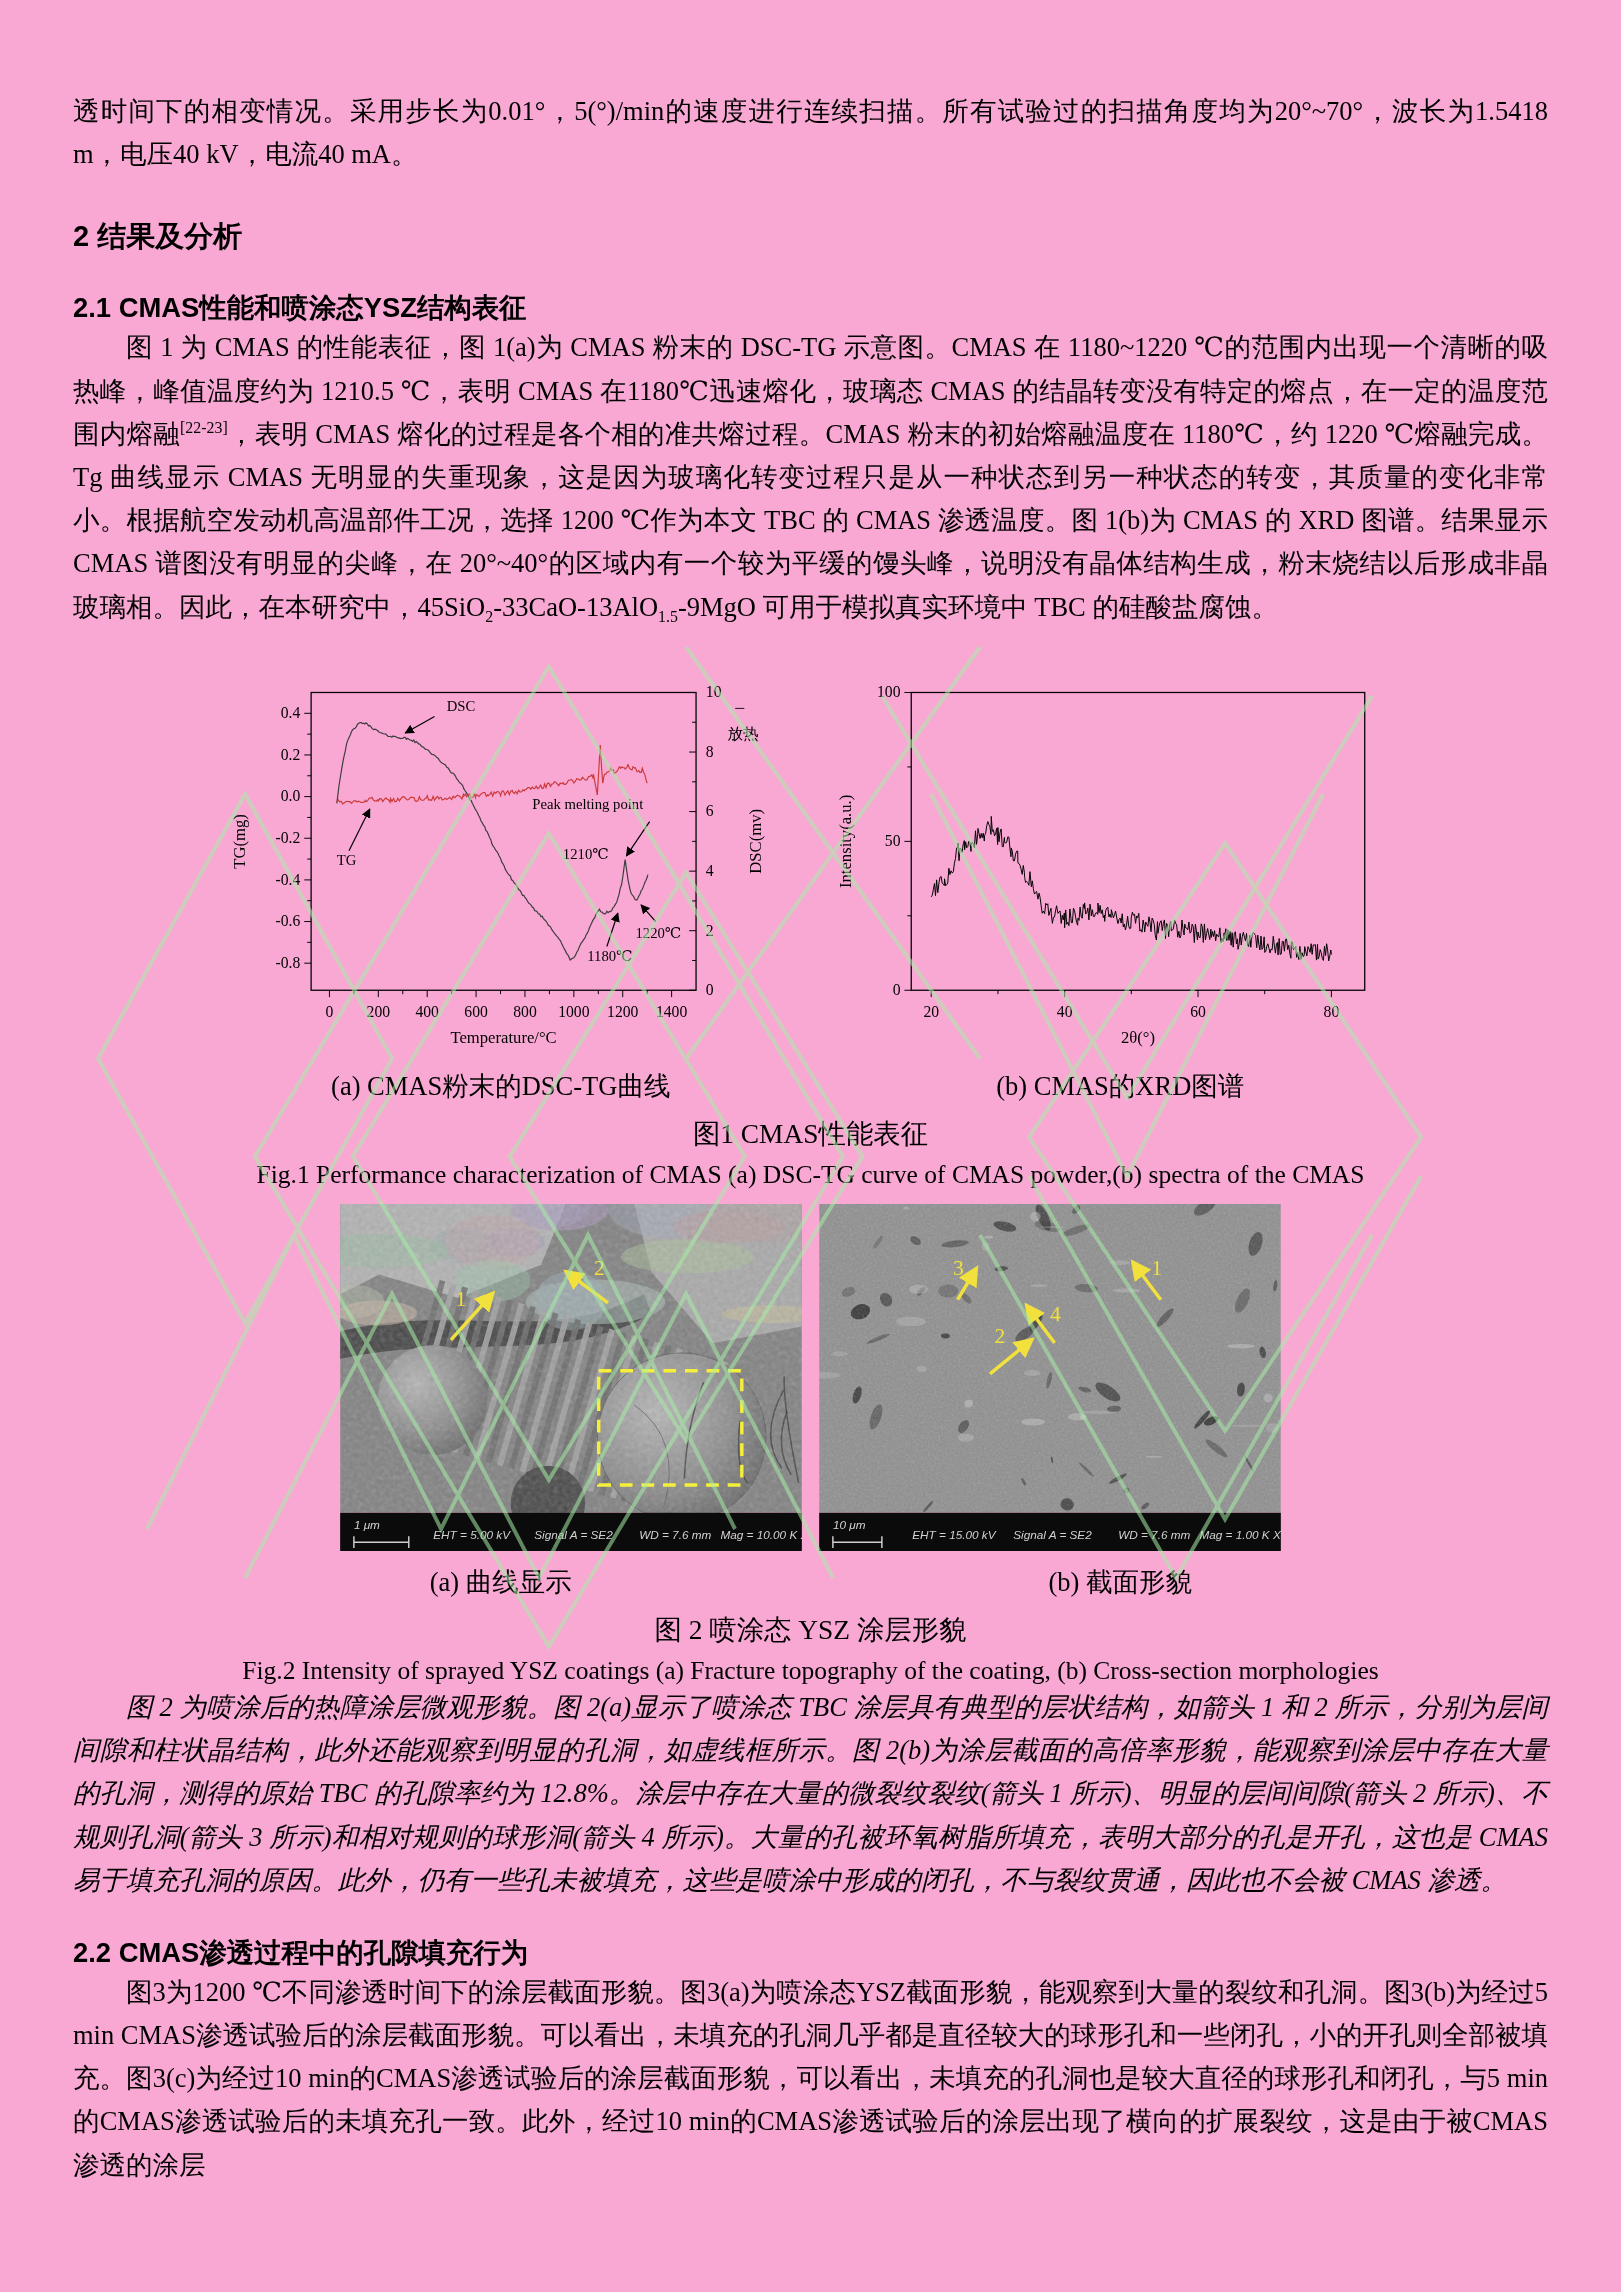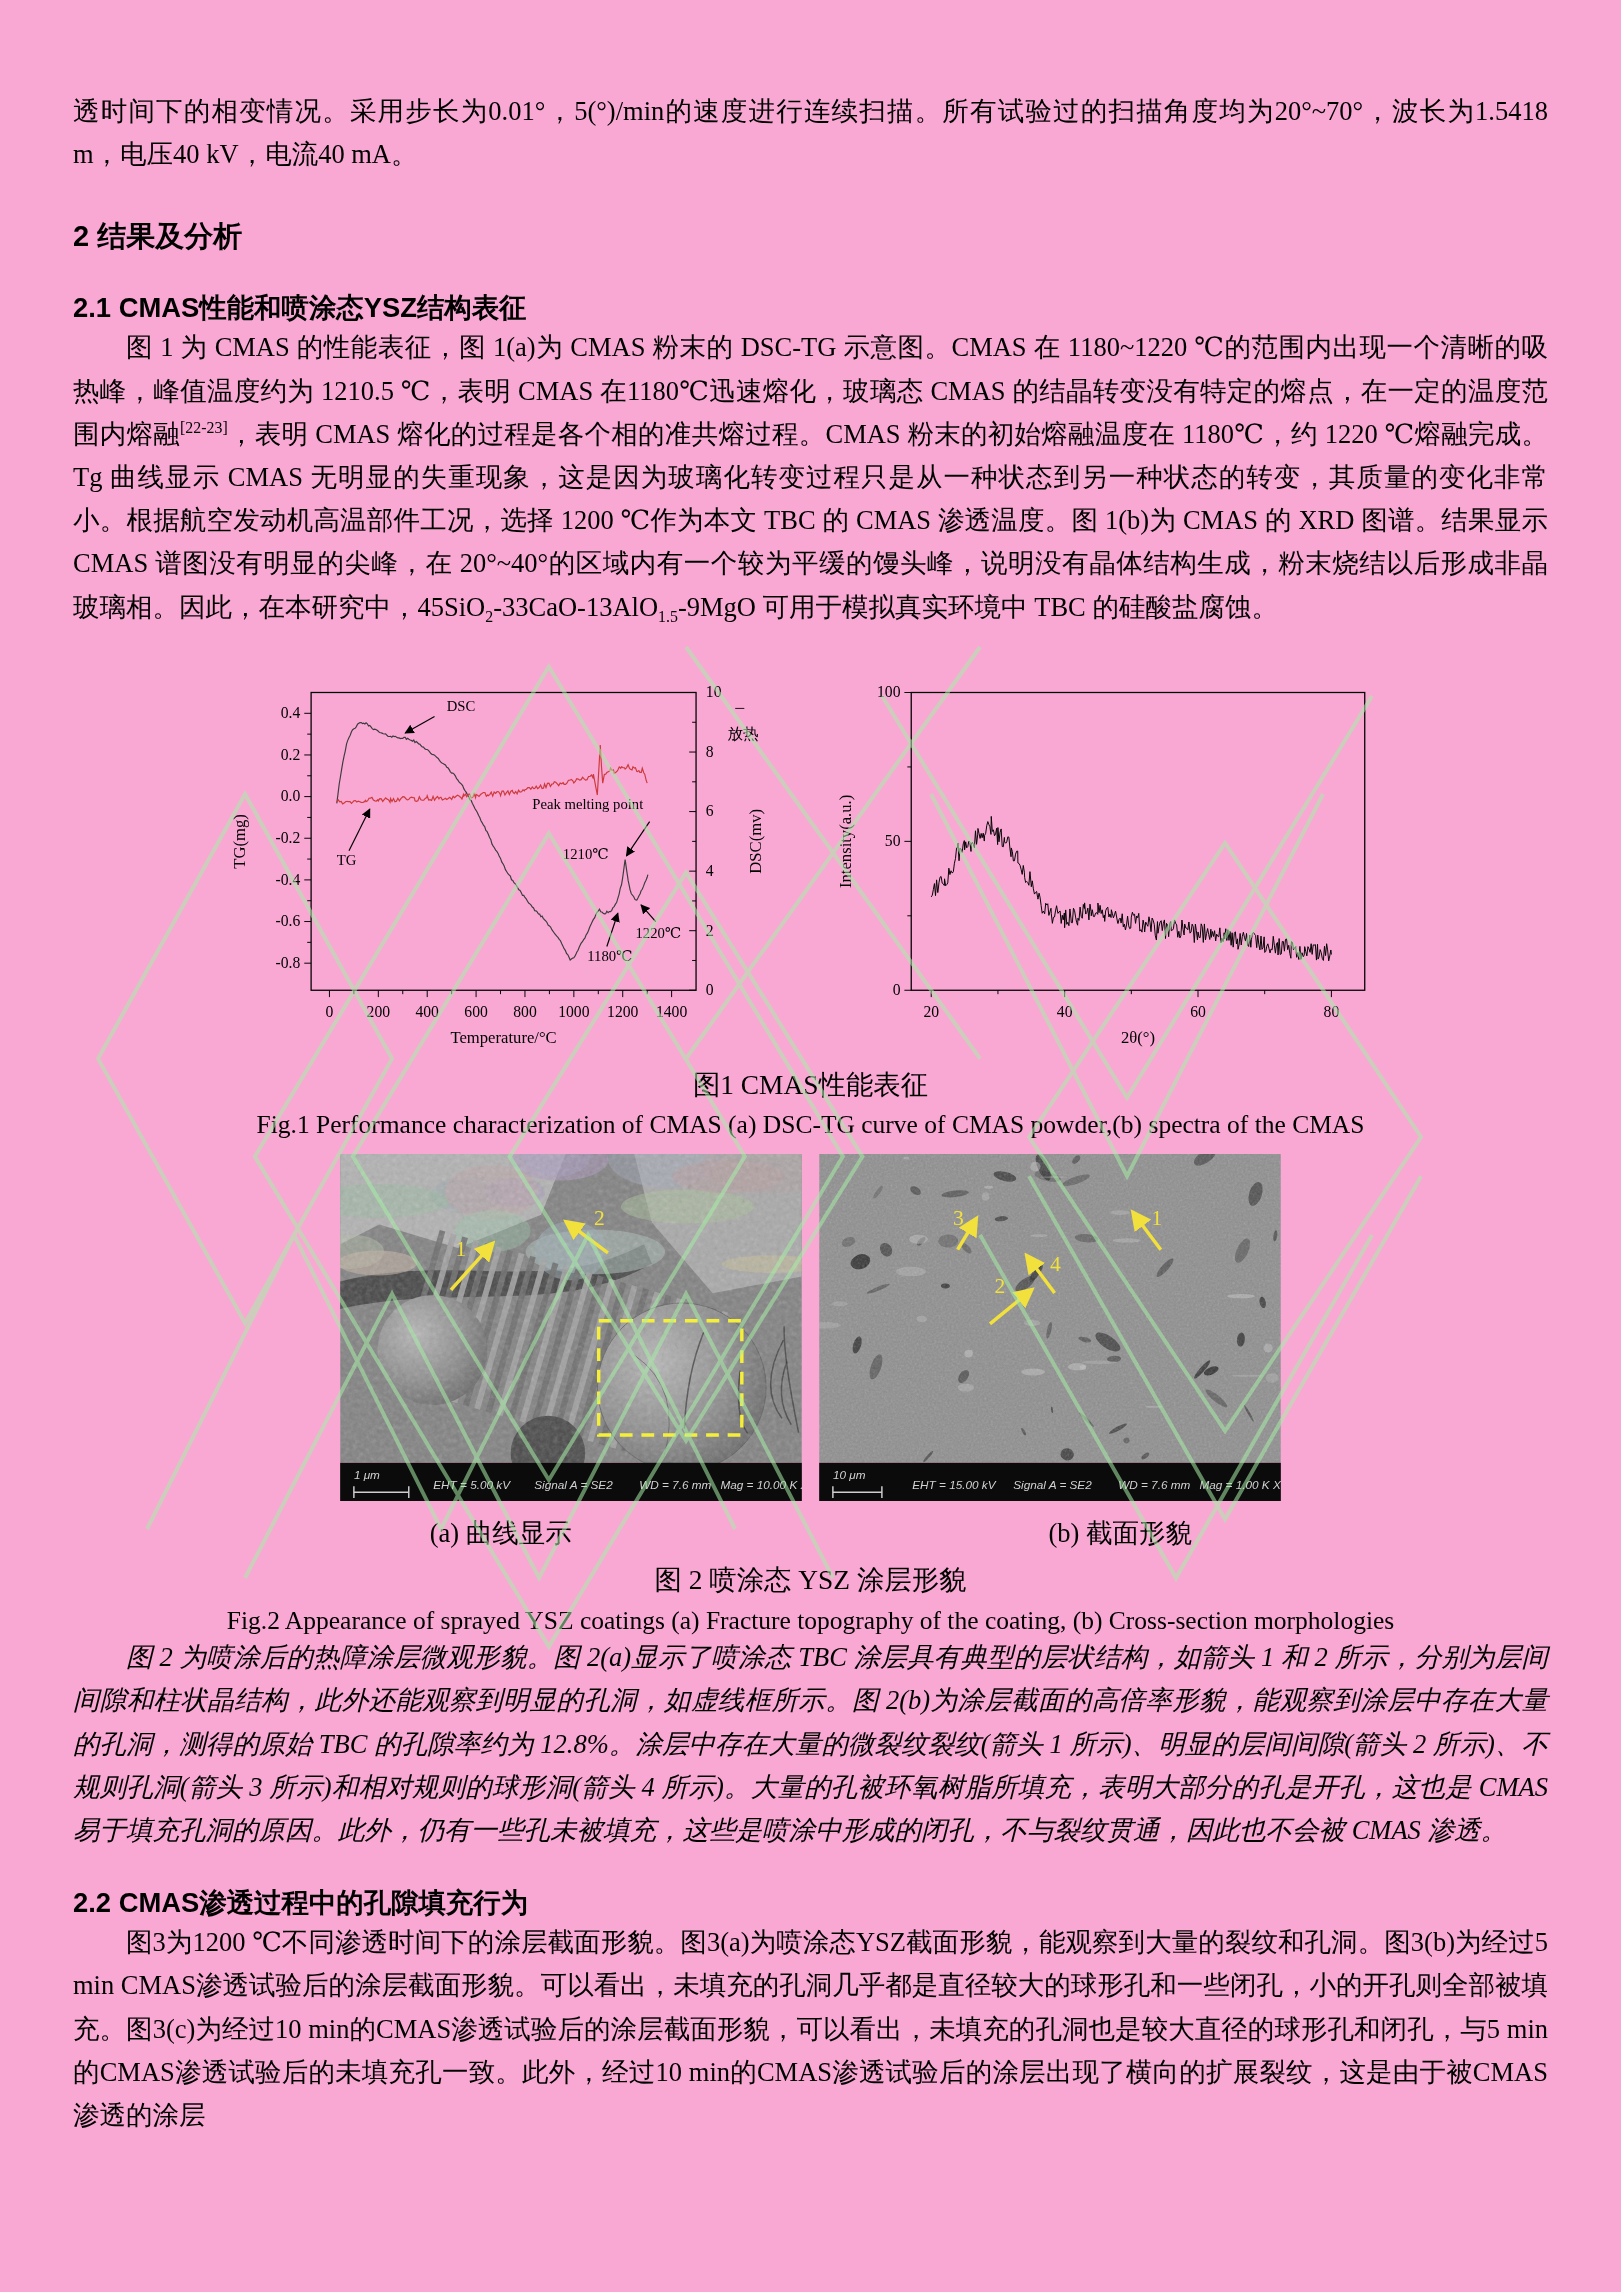--- a/index.html
+++ b/index.html
@@ -174,20 +174,24 @@
           <line x1="79" y1="30" x2="86" y2="30" stroke="#000"></line>
           <text x="75" y="35" fill="#000" font-size="16" font-family="&quot;Liberation Serif&quot;,&quot;DejaVu Serif&quot;,serif" text-anchor="end">100</text>
           <line x1="82" y1="258" x2="86" y2="258" stroke="#000"></line>
           <line x1="82" y1="106" x2="86" y2="106" stroke="#000"></line>
           <text x="317.5" y="388" fill="#000" font-size="17" font-family="&quot;Liberation Serif&quot;,&quot;DejaVu Serif&quot;,serif" text-anchor="middle">2θ(°)</text>
           <text x="0" y="0" fill="#000" font-size="17" font-family="&quot;Liberation Serif&quot;,&quot;DejaVu Serif&quot;,serif" text-anchor="middle" transform="translate(24,182) rotate(-90)">Intensity(a.u.)</text>
           <polyline points="106.4,238.7 107.5,237.0 108.6,231.2 109.7,225.1 110.8,237.4 111.9,221.3 113.0,234.2 113.2,234.3 114.3,224.3 115.4,218.6 116.5,217.9 117.6,224.6 118.7,225.4 119.8,227.1 120.0,220.2 121.1,227.3 122.2,226.2 123.3,224.4 124.4,209.4 125.5,215.9 126.6,212.0 126.9,212.5 127.9,214.4 129.0,212.9 130.1,204.3 131.2,199.4 132.3,188.6 133.4,188.7 133.7,183.9 134.8,201.8 135.8,188.9 136.9,190.1 138.0,193.3 139.1,184.6 140.2,181.2 140.5,190.6 141.6,182.5 142.6,188.6 143.7,187.4 144.8,181.6 145.9,183.0 147.0,192.3 147.3,184.6 148.4,183.0 149.5,185.2 150.5,188.5 151.6,171.2 152.7,185.0 153.8,175.4 154.1,168.8 155.2,174.0 156.3,179.0 157.4,173.9 158.4,178.3 159.5,173.6 160.6,181.7 160.9,175.9 162.0,173.8 163.1,165.9 164.2,161.8 165.3,165.0 166.3,167.0 167.4,174.9 167.7,156.5 168.8,171.9 169.9,170.2 171.0,176.3 172.1,174.4 173.2,168.6 174.2,185.3 174.5,167.9 175.6,182.5 176.7,172.8 177.8,169.3 178.9,187.2 180.0,187.5 181.1,178.0 181.3,182.5 182.4,183.9 183.5,182.7 184.6,177.4 185.7,177.7 186.8,189.7 187.9,197.7 188.1,188.7 189.2,192.3 190.3,202.0 191.4,201.8 192.5,195.1 193.6,192.1 194.7,191.9 194.9,204.0 196.0,204.6 197.1,206.5 198.2,210.6 199.3,215.7 200.4,206.6 201.5,213.5 201.8,219.0 202.8,224.0 203.9,222.9 205.0,224.1 206.1,226.8 207.2,212.9 208.3,224.8 208.6,228.3 209.6,222.3 210.7,230.4 211.8,235.8 212.9,234.2 214.0,233.2 215.1,239.5 215.4,241.0 216.5,234.9 217.5,239.0 218.6,247.4 219.7,255.4 220.8,253.2 221.9,255.1 222.2,255.9 223.3,245.2 224.4,247.0 225.4,245.7 226.5,257.6 227.6,253.9 228.7,250.3 229.0,255.9 230.1,265.7 231.2,259.5 232.3,259.2 233.3,253.0 234.4,247.7 235.5,254.3 235.8,255.5 236.9,253.9 238.0,253.1 239.1,265.8 240.2,257.4 241.2,262.1 242.3,255.1 242.6,270.2 243.7,252.0 244.8,266.7 245.9,264.6 247.0,268.1 248.0,251.0 249.1,261.1 249.4,264.9 250.5,265.1 251.6,250.3 252.7,252.5 253.8,259.3 254.9,264.9 255.9,267.6 256.2,260.4 257.3,262.7 258.4,249.1 259.5,258.5 260.6,260.5 261.7,246.4 262.8,250.5 263.0,244.8 264.1,256.2 265.2,254.7 266.3,250.1 267.4,262.2 268.5,246.1 269.6,253.7 269.8,258.0 270.9,251.8 272.0,258.7 273.1,258.8 274.2,255.3 275.3,254.8 276.4,256.5 276.6,245.0 277.7,254.8 278.8,247.3 279.9,255.7 281.0,251.9 282.1,259.9 283.2,257.2 283.5,263.7 284.5,252.9 285.6,250.2 286.7,249.2 287.8,259.2 288.9,256.2 290.0,259.8 290.3,251.8 291.4,255.9 292.4,260.1 293.5,257.0 294.6,253.2 295.7,259.2 296.8,265.4 297.1,265.9 298.2,261.6 299.3,260.3 300.3,265.4 301.4,255.9 302.5,269.3 303.6,266.4 304.7,272.5 305.8,267.3 306.9,258.3 308.0,268.2 309.1,271.2 310.1,270.5 310.7,259.4 311.8,254.3 312.9,257.4 314.0,256.4 315.0,265.7 316.1,258.2 317.2,259.9 318.3,255.5 319.4,273.6 320.5,272.1 321.6,274.7 322.7,262.4 323.8,268.0 324.3,274.5 325.4,264.4 326.5,266.8 327.6,268.7 328.7,259.0 329.8,265.1 330.8,274.2 331.9,260.3 333.0,262.5 334.1,266.7 335.2,278.4 336.3,282.7 337.4,263.9 337.9,275.8 339.0,268.9 340.1,264.4 341.2,263.0 342.3,273.1 343.4,265.7 344.5,262.2 345.6,281.2 346.6,265.7 347.7,267.6 348.8,279.3 349.9,266.0 351.0,263.9 351.5,273.2 352.6,272.7 353.7,271.2 354.8,262.2 355.9,265.6 357.0,267.3 358.1,279.9 359.2,273.8 360.3,280.6 361.3,278.4 362.4,262.3 363.5,271.9 364.6,277.6 365.2,266.4 366.3,270.4 367.3,270.7 368.4,272.2 369.5,264.3 370.6,275.7 371.7,274.5 372.8,266.5 373.9,269.0 375.0,285.3 376.1,266.4 377.1,273.2 378.2,282.7 378.8,274.5 379.9,280.0 381.0,280.3 382.0,266.2 383.1,269.0 384.2,285.2 385.3,266.3 386.4,282.6 387.5,276.1 388.6,271.0 389.7,277.1 390.8,282.2 391.9,271.7 392.4,280.0 393.5,274.0 394.6,279.1 395.7,273.2 396.8,283.7 397.8,276.7 398.9,278.8 400.0,279.4 401.1,270.3 402.2,285.5 403.3,281.2 404.4,284.4 405.5,275.3 406.0,281.7 407.1,271.2 408.2,283.2 409.3,272.2 410.4,283.1 411.5,273.7 412.6,288.1 413.6,275.3 414.7,290.0 415.8,276.1 416.9,274.3 418.0,286.7 419.1,281.5 419.6,292.2 420.7,287.7 421.8,276.0 422.9,287.8 424.0,279.2 425.1,274.8 426.2,279.9 427.3,283.8 428.3,276.0 429.4,287.9 430.5,289.3 431.6,277.6 432.7,290.1 433.3,282.4 434.3,276.2 435.4,274.9 436.5,276.8 437.6,278.0 438.7,290.5 439.8,277.7 440.9,287.5 442.0,292.8 443.1,278.7 444.1,292.2 445.2,290.4 446.3,279.5 446.9,295.4 448.0,294.2 449.0,289.0 450.1,286.6 451.2,291.2 452.3,295.9 453.4,291.9 454.5,292.6 455.6,278.9 456.7,288.0 457.8,296.1 458.9,286.6 459.9,285.2 460.5,298.0 461.6,281.2 462.7,297.4 463.8,296.9 464.8,284.3 465.9,284.2 467.0,294.1 468.1,282.1 469.2,281.5 470.3,292.5 471.4,288.1 472.5,296.4 473.6,301.3 474.1,284.4 475.2,285.1 476.3,292.8 477.4,290.8 478.5,289.4 479.5,300.4 480.6,295.5 481.7,302.6 482.8,289.2 483.9,302.4 485.0,295.7 486.1,299.8 487.2,298.1 487.7,289.5 488.8,294.5 489.9,298.9 491.0,289.5 492.1,291.7 493.2,295.3 494.3,286.5 495.3,297.4 496.4,287.7 497.5,287.9 498.6,287.4 499.7,303.2 500.8,287.1 501.3,302.2 502.4,299.7 503.5,292.5 504.6,295.7 505.7,301.5 506.8,303.6 507.9,289.1 509.0,298.6 510.1,286.5 511.1,292.8 512.2,304.0 513.3,298.9 514.4,292.9 515.0,297.5" fill="none" stroke="#000000" stroke-width="1" clip-path="url(#clip1)"></polyline>
         </svg>
     </div>
 
+    <div class="caprow">
+      <span>(a)   CMAS粉末的DSC-TG曲线</span>
+      <span>(b)   CMAS的XRD图谱</span>
+    </div>
     <p class="capzh">图1 CMAS性能表征</p>
     <p class="capen">Fig.1 Performance characterization of CMAS (a) DSC-TG curve of CMAS powder,(b) spectra of the CMAS</p>
 
     <div class="figrow sems">
       <svg viewBox="0 0 471 354" width="462" height="347">
           <defs>
             <filter id="nz0" x="0%" y="0%" width="100%" height="100%">
               <feTurbulence type="fractalNoise" baseFrequency="0.22" numOctaves="3" seed="2" result="t"></feTurbulence>
               <feColorMatrix in="t" type="saturate" values="0"></feColorMatrix>
             </filter>
@@ -438,21 +442,21 @@
           <text x="305" y="342" fill="#d2d2d2" font-size="12" font-style="italic" font-family="&quot;Liberation Sans&quot;,&quot;DejaVu Sans&quot;,sans-serif">WD =  7.6 mm</text>
           <text x="388" y="342" fill="#d2d2d2" font-size="12" font-style="italic" font-family="&quot;Liberation Sans&quot;,&quot;DejaVu Sans&quot;,sans-serif">Mag =   1.00 K X</text>
         </svg>
     </div>
 
     <div class="caprow">
       <span>(a)   曲线显示</span>
       <span>(b)   截面形貌</span>
     </div>
     <p class="capzh">图 2 喷涂态 YSZ 涂层形貌</p>
-    <p class="capen">Fig.2 Appearance of sprayed YSZ coatings (a) Fracture topography of the coating, (b) Cross-section morphologies</p>
+    <p class="capen">Fig.2 Intensity of sprayed YSZ coatings (a) Fracture topography of the coating, (b) Cross-section morphologies</p>
 
     <p class="body ind p2">图 2 为喷涂后的热障涂层微观形貌。图 2(a)显示了喷涂态 TBC 涂层具有典型的层状结构，如箭头 1 和 2 所示，分别为层间间隙和柱状晶结构，此外还能观察到明显的孔洞，如虚线框所示。图 2(b)为涂层截面的高倍率形貌，能观察到涂层中存在大量的孔洞，测得的原始 TBC 的孔隙率约为 12.8%。涂层中存在大量的微裂纹裂纹(箭头 1 所示)、明显的层间间隙(箭头 2 所示)、不规则孔洞(箭头 3 所示)和相对规则的球形洞(箭头 4 所示)。大量的孔被环氧树脂所填充，表明大部分的孔是开孔，这也是 CMAS 易于填充孔洞的原因。此外，仍有一些孔未被填充，这些是喷涂中形成的闭孔，不与裂纹贯通，因此也不会被 CMAS 渗透。</p>
 
     <h3 class="sub h22">2.2 CMAS渗透过程中的孔隙填充行为</h3>
 
     <p class="body ind p3">图3为1200 ℃不同渗透时间下的涂层截面形貌。图3(a)为喷涂态YSZ截面形貌，能观察到大量的裂纹和孔洞。图3(b)为经过5 min CMAS渗透试验后的涂层截面形貌。可以看出，未填充的孔洞几乎都是直径较大的球形孔和一些闭孔，小的开孔则全部被填充。图3(c)为经过10 min的CMAS渗透试验后的涂层截面形貌，可以看出，未填充的孔洞也是较大直径的球形孔和闭孔，与5 min的CMAS渗透试验后的未填充孔一致。此外，经过10 min的CMAS渗透试验后的涂层出现了横向的扩展裂纹，这是由于被CMAS渗透的涂层</p>
 
   </div>
 </div>
 

